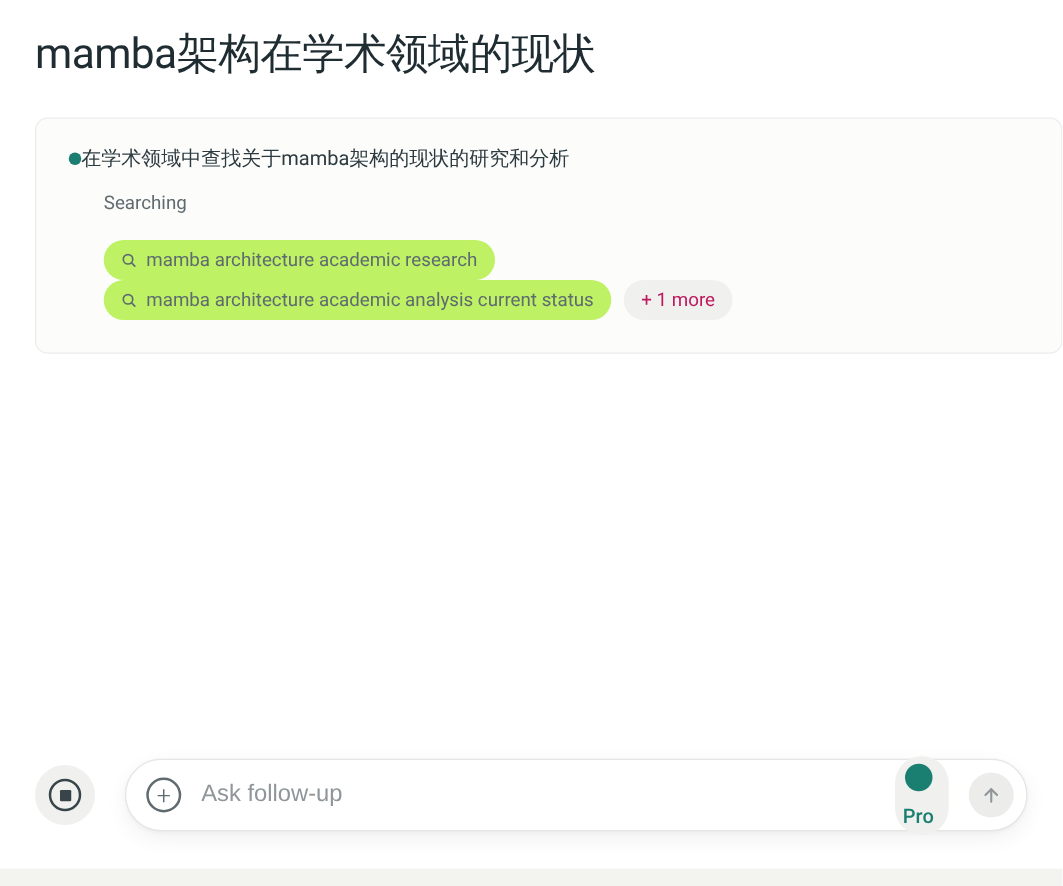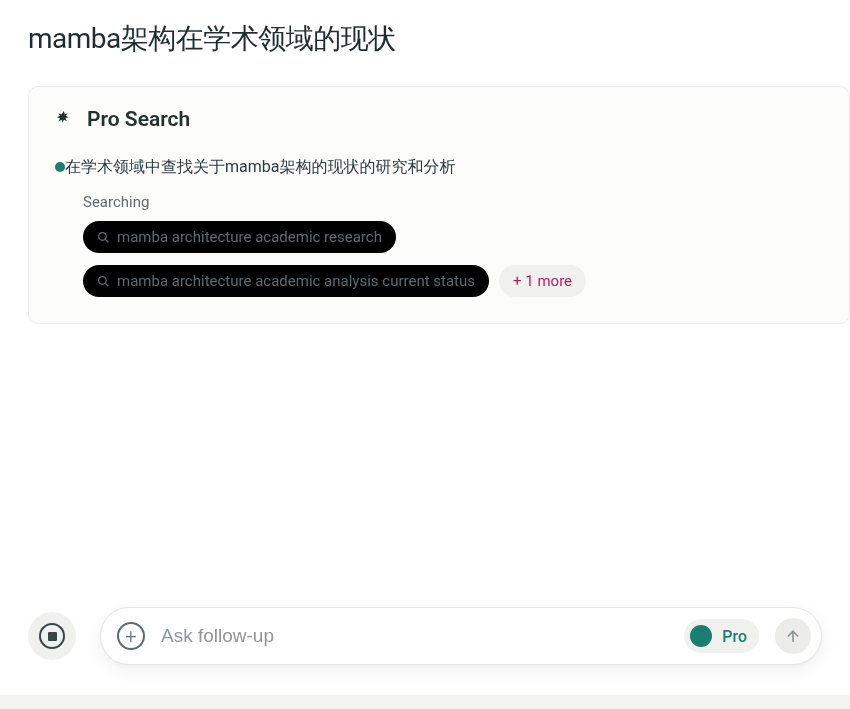--- a/index.html
+++ b/index.html
@@ -6,21 +6,21 @@
     body {
       font-family: -apple-system, BlinkMacSystemFont, "Segoe UI", Roboto, "Helvetica Neue", Arial, sans-serif;
       background: #ffffff;
       width: 850px;
       height: 709px;
       overflow: hidden;
       position: relative;
       color: #1f2d33;
     }
     .page-title {
-      font-size: 28px;
+      font-size: 34px;
       font-weight: 400;
       color: #1f2d33;
       padding: 20px 28px 28px 28px;
       letter-spacing: -0.5px;
     }
     .pro-search-card {
       margin: 0 0 0 28px;
       background: #fcfcfb;
       border: 1px solid #edecec;
       border-radius: 10px;
@@ -64,29 +64,29 @@
       font-size: 16px;
       color: #2d3b40;
       line-height: 1.5;
     }
     .searching-block {
       margin-left: 30px;
     }
     .searching-label {
       font-size: 15px;
       color: #5f6b6f;
-      margin-bottom: 10px;
+      margin-bottom: 21px;
     }
     .chip-row {
       display: flex;
       flex-wrap: wrap;
       gap: 10px;
     }
     .chip {
-      background: #000000;
+      background: #bef264;
       border-radius: 20px;
       padding: 7px 14px;
       display: inline-flex;
       align-items: center;
       gap: 7px;
       font-size: 15px;
       color: #5f6b6f;
     }
     .chip-search-icon {
       display: inline-flex;
@@ -178,20 +178,21 @@
     }
     .pro-toggle-wrap {
       display: flex;
       align-items: center;
       gap: 10px;
       background: #f0f0ef;
       border-radius: 22px;
       padding: 6px 12px 6px 6px;
       cursor: pointer;
       flex-shrink: 0;
+      flex-direction: column;
     }
     .toggle-switch {
       width: 22px;
       height: 22px;
       background: #1a7f71;
       border-radius: 50%;
     }
     .pro-label {
       font-size: 16px;
       color: #1a7f71;
@@ -214,48 +215,40 @@
       height: 14px;
       background: #f3f3f0;
     }
   </style>
 </head>
 <body>
 
 <h1 class="page-title">mamba架构在学术领域的现状</h1>
 
 <div class="pro-search-card">
-  <div class="pro-search-header">
-    <span class="pro-search-icon">
-      <svg width="22" height="22" viewBox="0 0 24 24" fill="none" stroke="#20332f" stroke-width="1.8">
-        <path d="M12 2 L13 6 L17 5 L14 8 L18 10 L14 11 L16 15 L12 13 L10 17 L9 13 L5 15 L7 11 L3 10 L7 8 L5 5 L9 6 Z" fill="#20332f" stroke="none" transform="scale(0.85) translate(2,2)"></path>
-      </svg>
-    </span>
-    <span class="pro-search-title">Pro Search</span>
-  </div>
 
   <div class="step-row">
     <span class="step-bullet"></span>
     <span class="step-text">在学术领域中查找关于mamba架构的现状的研究和分析</span>
   </div>
 
   <div class="searching-block">
     <div class="searching-label">Searching</div>
     <div class="chip-row">
       <span class="chip">
         <span class="chip-search-icon">
           <svg width="13" height="13" viewBox="0 0 24 24" fill="none" stroke="#5f6b6f" stroke-width="2.5" stroke-linecap="round">
             <circle cx="10" cy="10" r="7"></circle>
               <line x1="20" y1="20" x2="15" y2="15"></line>
           </svg>
         </span>
         <span>mamba architecture academic research</span>
       </span>
     </div>
-    <div class="chip-row" style="margin-top:12px">
+    <div class="chip-row" style="margin-top:0">
       <span class="chip">
         <span class="chip-search-icon">
           <svg width="13" height="13" viewBox="0 0 24 24" fill="none" stroke="#5f6b6f" stroke-width="2.5" stroke-linecap="round">
             <circle cx="10" cy="10" r="7"></circle>
               <line x1="20" y1="20" x2="15" y2="15"></line>
           </svg>
         </span>
         <span>mamba architecture academic analysis current status</span>
       </span>
       <span class="more-chip">+ 1 more</span>

